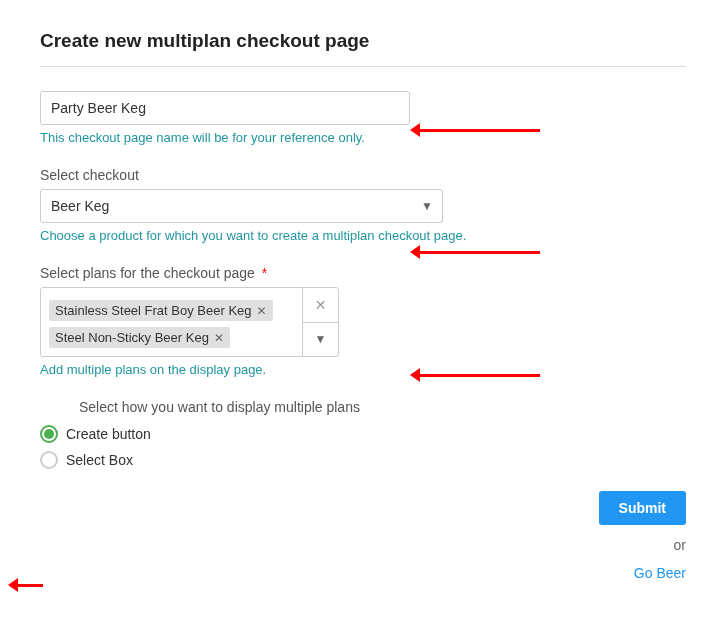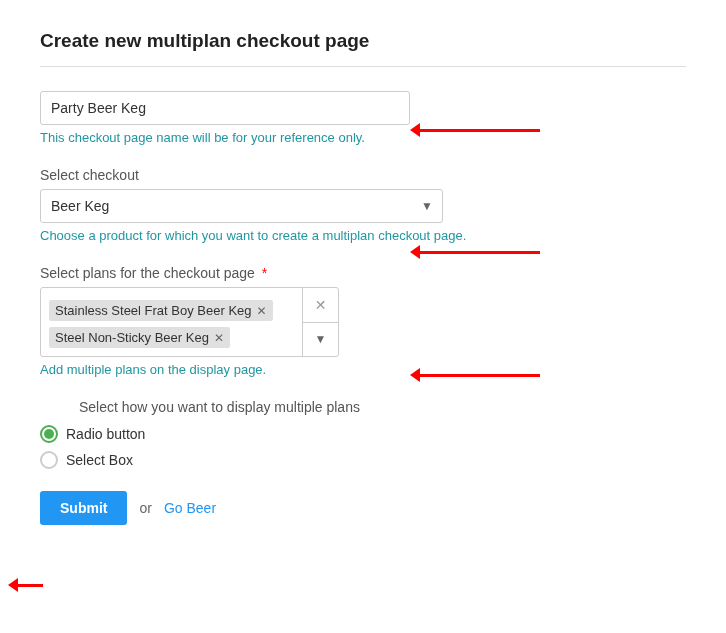--- a/index.html
+++ b/index.html
@@ -179,23 +179,24 @@
       height: 10px;
       border-radius: 50%;
       background: #4CAF50;
     }
     .radio-label {
       font-size: 14px;
       color: #333;
     }
     .submit-area {
       display: flex;
-      align-items: center;
+      align-items: flex-end;
       gap: 12px;
       margin-top: 10px;
+      flex-direction: column;
     }
     .submit-btn {
       background: #2196F3;
       color: #fff;
       border: none;
       border-radius: 3px;
       padding: 9px 20px;
       font-size: 14px;
       cursor: pointer;
       font-weight: bold;
@@ -274,21 +275,21 @@
       <button class="multiselect-dropdown-btn">▼</button>
     </div>
   </div>
   <div class="form-hint">Add multiple plans on the display page.</div>
 </div>
 
 <div class="radio-section">
   <label class="radio-section-label">Select how you want to display multiple plans</label>
   <div class="radio-option">
     <div class="radio-custom checked"></div>
-    <span class="radio-label">Radio button</span>
+    <span class="radio-label">Create button</span>
   </div>
   <div class="radio-option">
     <div class="radio-custom"></div>
     <span class="radio-label">Select Box</span>
   </div>
 </div>
 
 <div class="submit-area">
   <button class="submit-btn">Submit</button>
   <span class="or-text">or</span>

